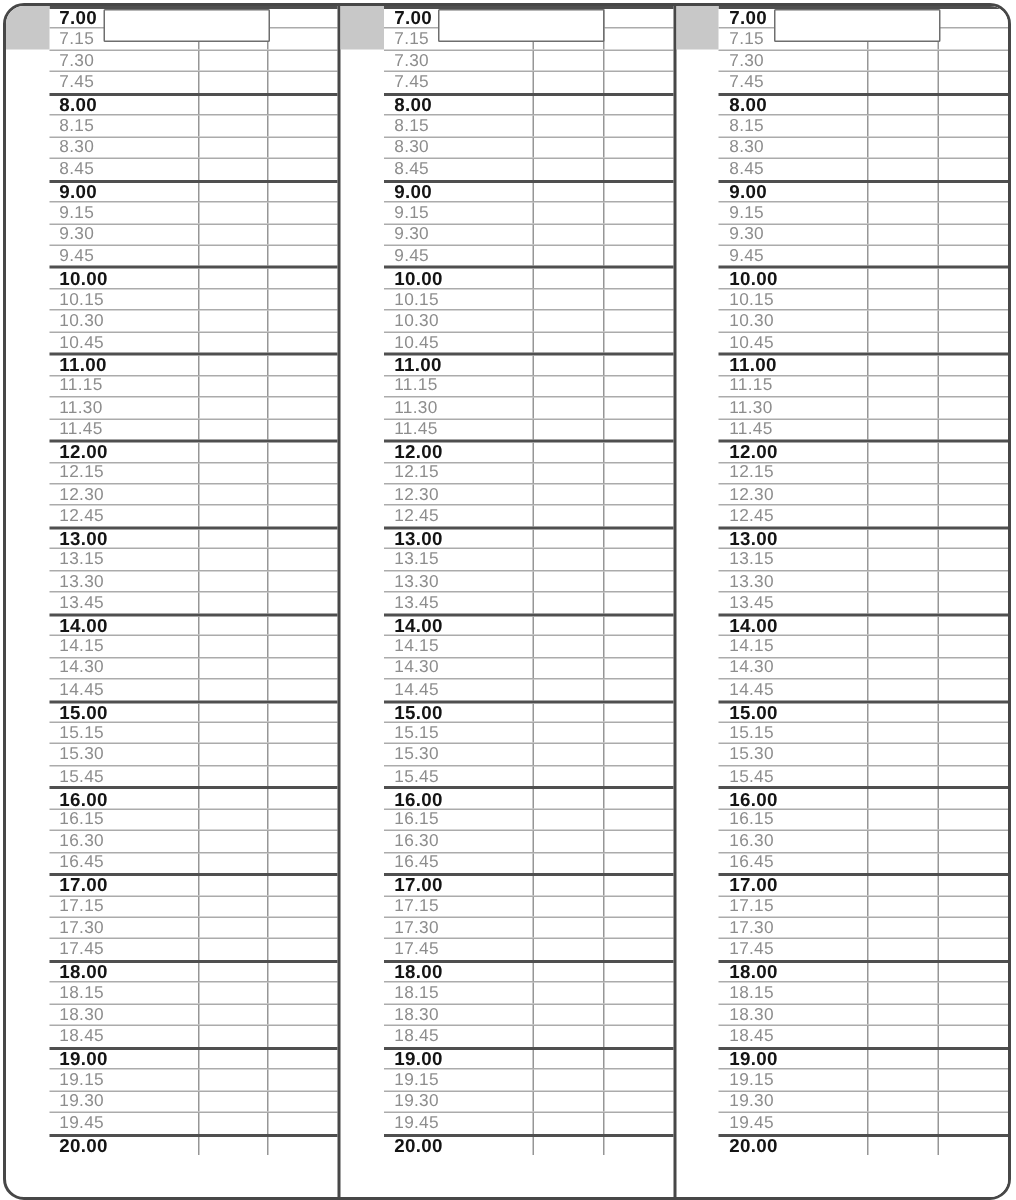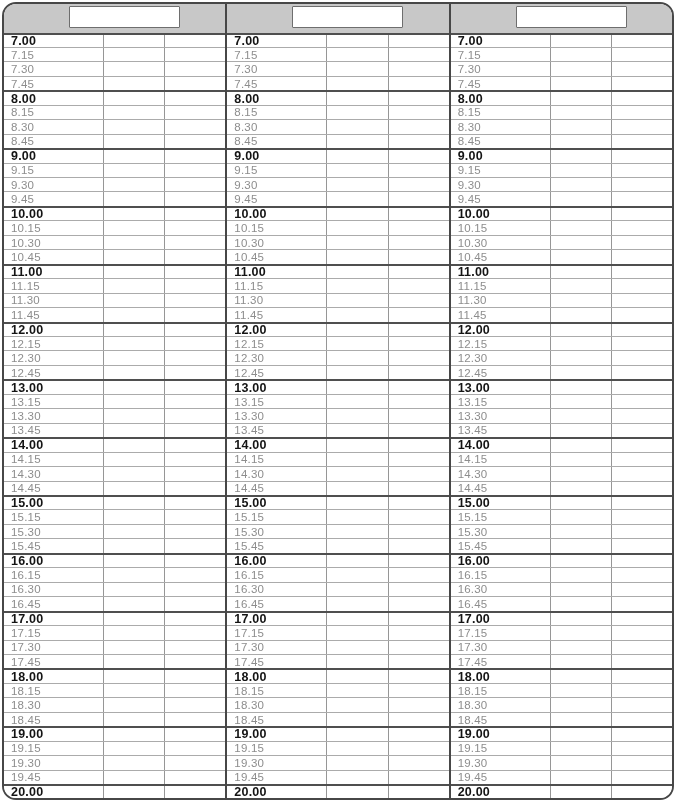--- a/index.html
+++ b/index.html
@@ -29,21 +29,22 @@
   }
   .panels {
     display: flex;
     width: 100%;
     height: 100%;
   }
   .panel {
     flex: 1 1 0;
     min-width: 0;
     display: flex;
-    flex-direction: column;
+    flex-direction: row;
+    justify-content: center;
   }
   .panel + .panel {
     border-left: 2.2px solid #474747;
   }
   .panel-header {
     flex: 0 0 28.5px;
     height: 28.5px;
     background: #c8c8c8;
     position: relative;
   }

